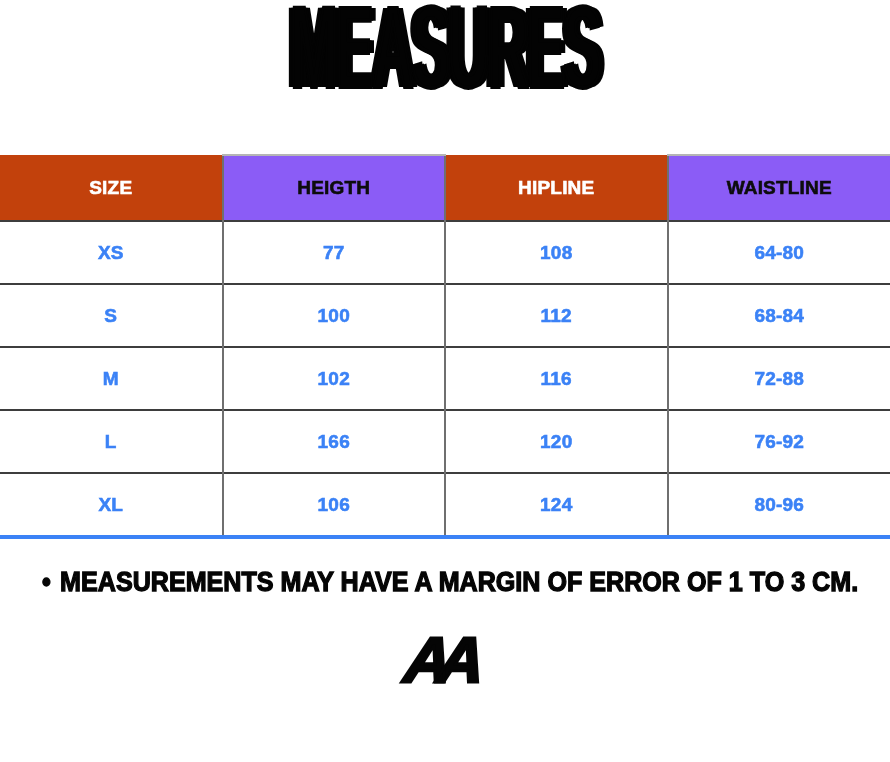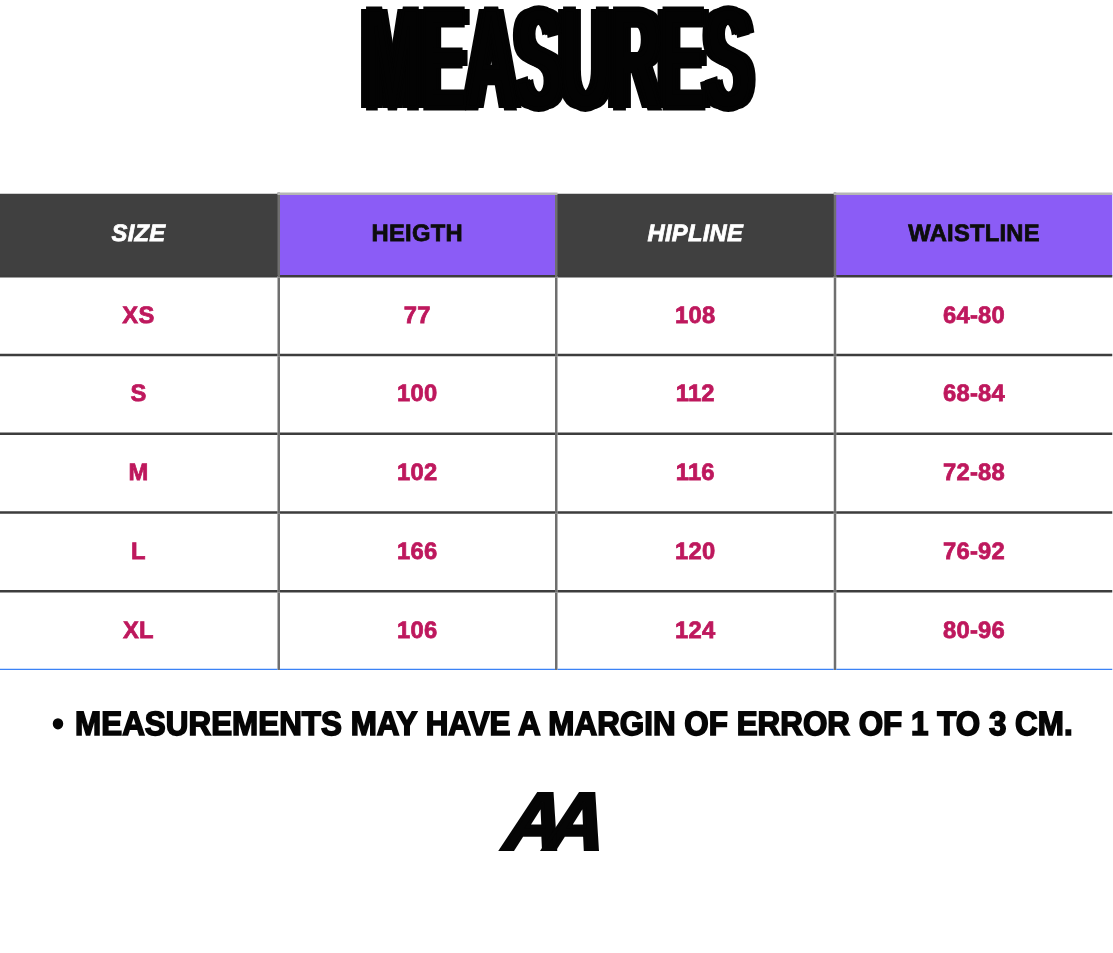--- a/index.html
+++ b/index.html
@@ -45,41 +45,40 @@
   .size-table td {
     text-align: center;
     vertical-align: middle;
     font-weight: bold;
     font-size: 19px;
     letter-spacing: 0.2px;
     -webkit-text-stroke: 0.6px currentColor;
   }
   .size-table thead th { height: 62px; }
   .size-table thead th.hdr-black {
-    background: #404040;
+    background: #c2410c;
     color: #ffffff;
-    font-style: italic;
   }
   .size-table thead th.hdr-white {
     background: #8b5cf6;
     color: #0d0d0d;
     border-top: 2px solid #b5b5b5;
   }
   .size-table th + th,
   .size-table td + td {
     border-left: 2px solid #6f6f6f;
   }
   .size-table tbody td {
     height: 59px;
     border-top: 2px solid #3d3d3d;
     background: #ffffff;
-    color: #be185d;
+    color: #3b82f6;
   }
   .size-table tbody tr:last-child td {
-    border-bottom: 1px solid #3b82f6;
+    border-bottom: 4px solid #3b82f6;
   }
 
   
   .note-wrap {
     margin: 26px 0 16px 42px;
     height: 34px;
   }
   .note {
     display: inline-block;
     font-size: 27px;

